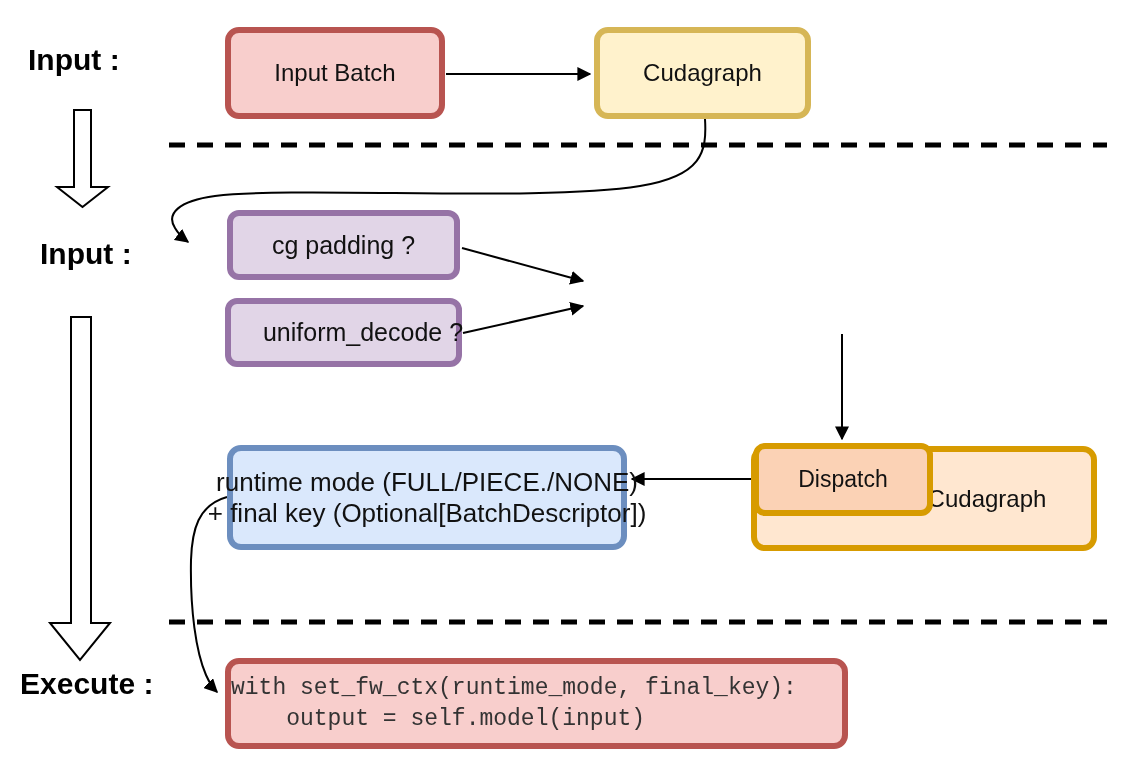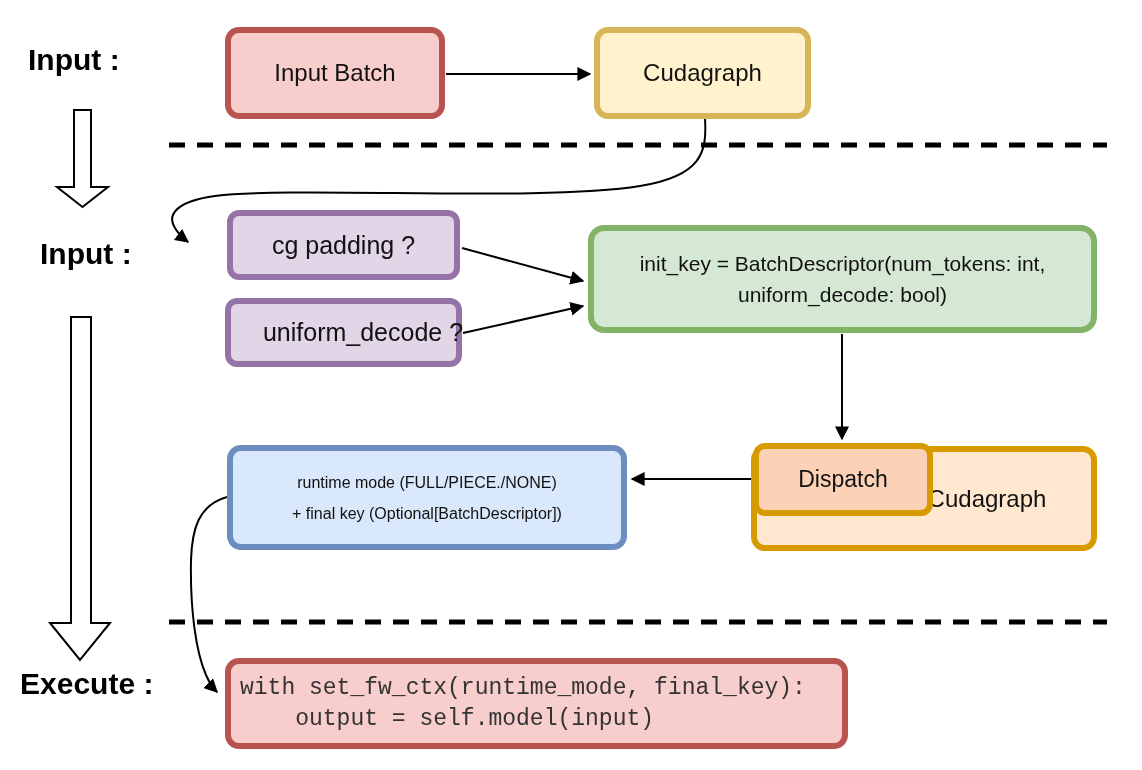--- a/index.html
+++ b/index.html
@@ -22,24 +22,24 @@
     border:6px solid #701a75;
     display:flex;flex-direction:column;
     align-items:center;justify-content:center;
     color:#111;
     text-align:center;
   }
   .node .ln{white-space:pre;}
   .n-label{font-size:24px;}
   .purple .n-label{font-size:25px;}
   .green-box .ln{font-size:21px;line-height:31px;}
-  .blue-box .ln{font-size:16px;line-height:31px;}
+  .blue-box .ln{font-size:26px;line-height:31px;}
   .disp-label{font-size:23px;}
   .cud-text .ln{font-size:24px;line-height:33px;}
-  .code-box{align-items:flex-start;padding-left:9px;}
+  .code-box{align-items:flex-start;}
   .code-box .ln{
     font-family:"Liberation Mono", monospace;
     font-size:23px;line-height:31px;color:#333333;
     white-space:pre;text-align:left;
   }
 </style>
 </head>
 <body>
 
 <div class="canvas">
@@ -80,24 +80,20 @@
   </div>
 
   <div class="node purple" style="left: 227px; top: 210px; width: 233px; height: 70px; border-radius: 12px; background-color: rgb(225, 213, 231); border-color: rgb(150, 115, 166);">
     <span class="n-label ln">cg padding ?</span>
   </div>
 
   <div class="node purple" style="left: 225px; top: 298px; width: 237px; height: 69px; border-radius: 12px; background-color: rgb(225, 213, 231); border-color: rgb(150, 115, 166); padding-left: 39px;">
     <span class="n-label ln">uniform_decode ?</span>
   </div>
 
-  <div class="node green-box" style="left: 588px; top: 225px; width: 509px; height: 108px; border-radius: 16px; background-color: rgb(213, 232, 212); border-color: rgb(130, 179, 102);">
-    <span class="ln">init_key = BatchDescriptor(num_tokens: int,</span>
-    <span class="ln">uniform_decode: bool)</span>
-  </div>
 
   <div class="node" style="left: 751px; top: 446px; width: 346px; height: 105px; border-radius: 14px; background-color: rgb(255, 231, 208); border-color: rgb(215, 155, 0);">
   </div>
   <div class="node cud-text" style="left:905px;top:446px;width:164px;height:105px;border:none;background:transparent;gap:12px;">
     <span class="ln">Cudagraph</span>
   </div>
 
   <div class="node" style="left: 753px; top: 443px; width: 180px; height: 73px; border-radius: 12px; z-index: 2; background-color: rgb(251, 210, 181); border-color: rgb(215, 155, 0);">
     <span class="disp-label ln">Dispatch</span>
   </div>

